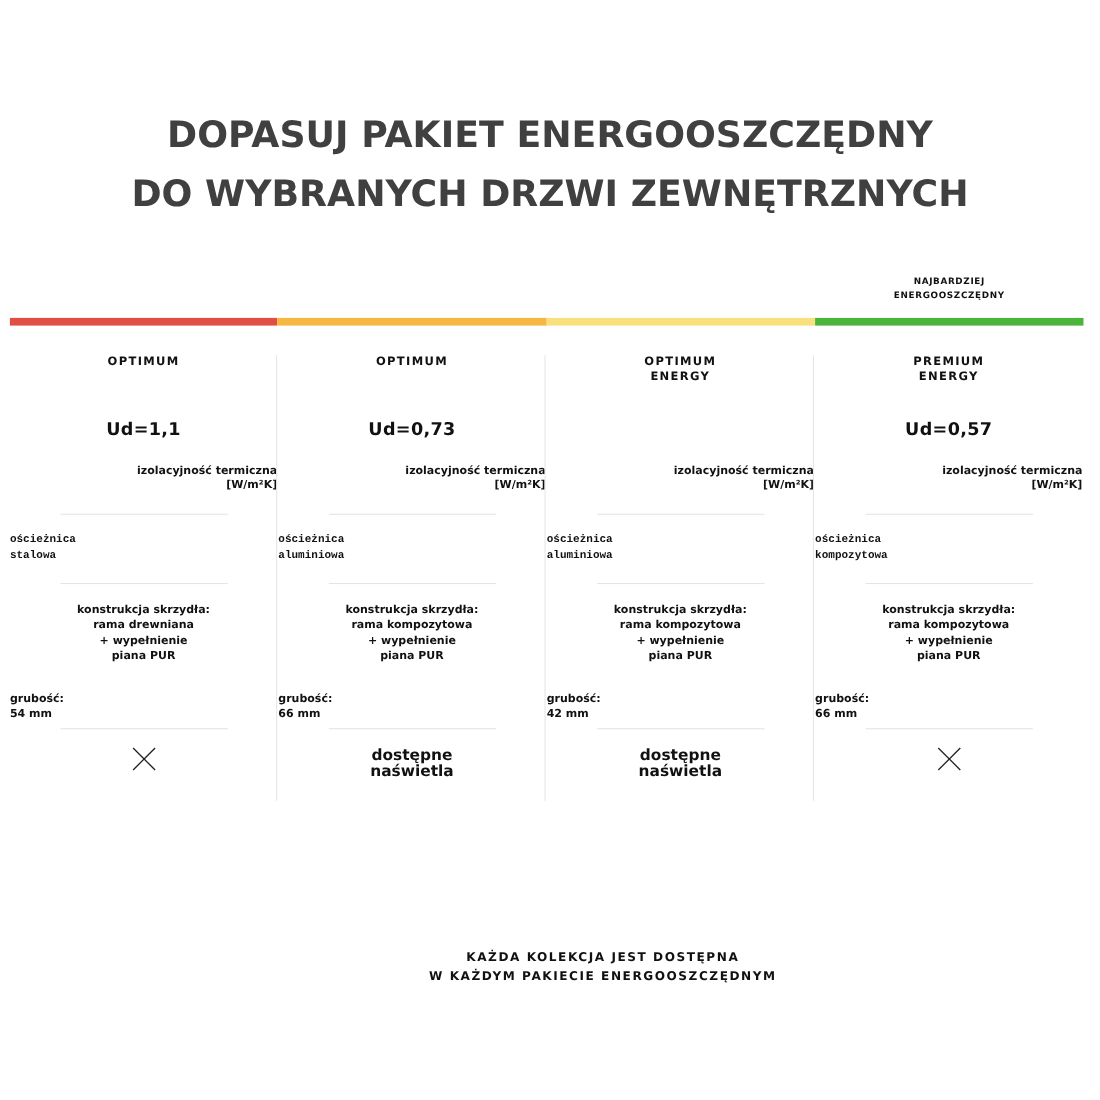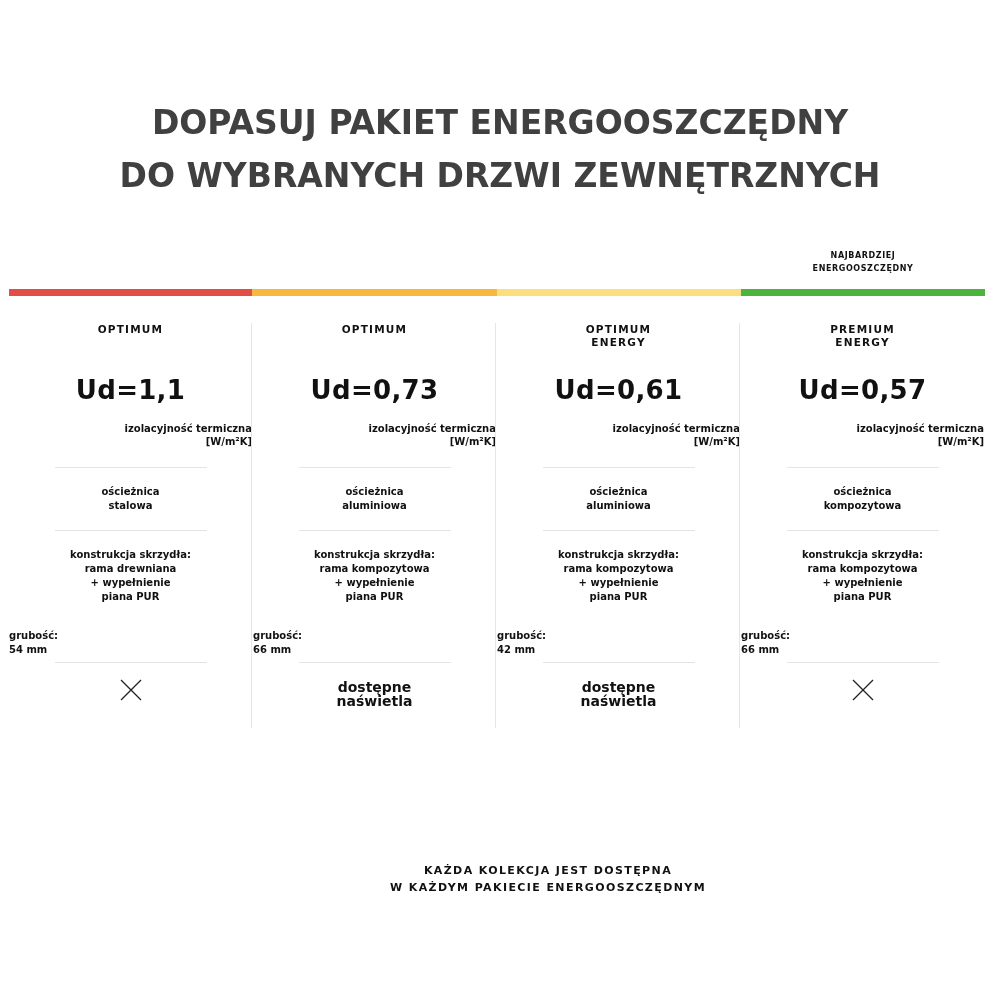--- a/index.html
+++ b/index.html
@@ -10,26 +10,26 @@
            line-height: 53px; letter-spacing: 0px; color: #404040; }
   .title div { white-space: nowrap; }
   .badge { position: absolute; left: 778px; top: 249px; width: 170px; text-align: center;
            font-weight: 700; font-size: 8px; line-height: 13px; letter-spacing: 0.6px; color: #111; }
   .bar { position: absolute; top: 289px; height: 7px; }
   .col { position: absolute; top: 323px; width: 243px; height: 405px; }
   .col .divider { position: absolute; right: 0; top: 0; width: 1px; height: 405px; background: #e6e6e6; }
   .name { position: absolute; top: 0; left: 0; width: 100%; text-align: center; font-weight: 700;
           font-size: 10.5px; line-height: 13px; letter-spacing: 1.2px; }
   .ud { position: absolute; top: 52px; left: 0; width: 100%; text-align: center; font-weight: 700;
-        font-size: 26px; line-height: 30px; letter-spacing: 0.3px; }
+        font-size: 16px; line-height: 30px; letter-spacing: 0.3px; }
   .ins { position: absolute; top: 99px; left: 0; width: 100%; text-align: right; font-weight: 700;
          font-size: 10px; line-height: 13px; }
   .hr { position: absolute; height: 1px; background: #e4e4e4; }
-  .frame { position: absolute; top: 162px; left: 0; width: 100%; text-align: center; font-weight: 700;
-           font-size: 10px; line-height: 14px; }
+  .frame { position: absolute; top: 162px; left: 0; width: 100%; text-align: left; font-weight: 700;
+           font-size: 10px; line-height: 14px; font-family: Liberation Mono, monospace; }
   .constr { position: absolute; top: 225px; left: 0; width: 100%; text-align: center; font-weight: 700;
             font-size: 10px; line-height: 14px; }
   .thick { position: absolute; top: 306px; left: 0; width: 100%; text-align: left; font-weight: 700;
            font-size: 10px; line-height: 14px; }
   .feat { position: absolute; top: 357px; left: 0; width: 100%; text-align: center; font-weight: 700;
           font-size: 14px; line-height: 14px; }
   .cross { position: absolute; top: 355px; width: 24px; height: 24px; }
   .footer { position: absolute; left: 0; top: 862px; width: 1000px; text-align: center; font-weight: 700;
             font-size: 11px; line-height: 17px; letter-spacing: 1.4px; margin-left: 48px; }
 </style>
@@ -117,21 +117,20 @@
     <div>naświetla</div>
   </div>
   <div class="divider"></div>
 </div>
 
 <div class="col" style="left:497px;">
   <div class="name">
     <div>OPTIMUM</div>
     <div>ENERGY</div>
   </div>
-  <div class="ud">Ud=0,61</div>
   <div class="ins">
     <div>izolacyjność termiczna</div>
     <div>[W/m²K]</div>
   </div>
   <div class="hr" style="top:144px;left:46px;width:152px;"></div>
   <div class="frame">
     <div>ościeżnica</div>
     <div>aluminiowa</div>
   </div>
   <div class="hr" style="top:207px;left:46px;width:152px;"></div>

